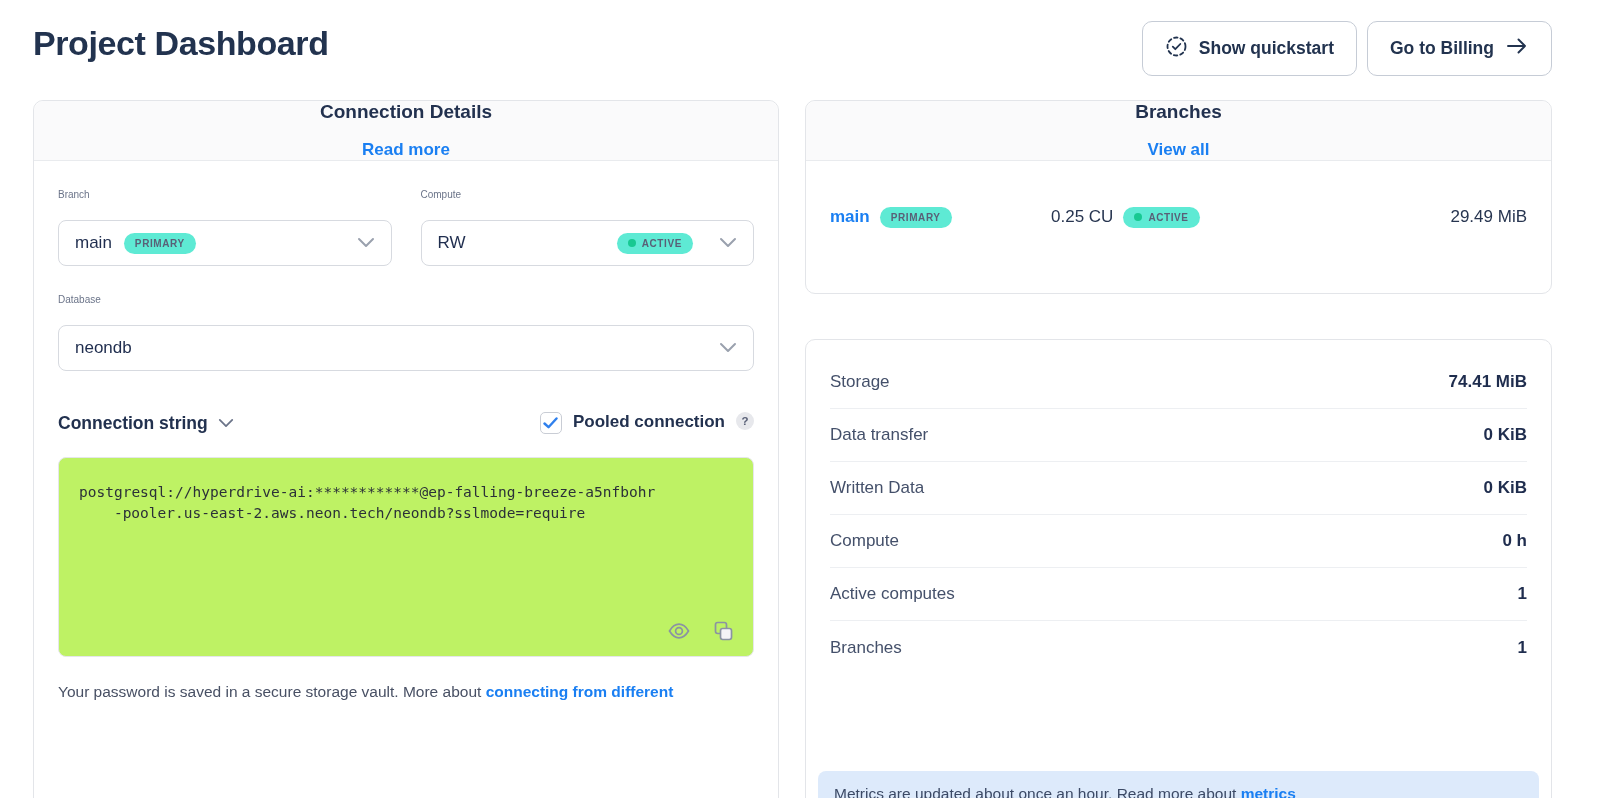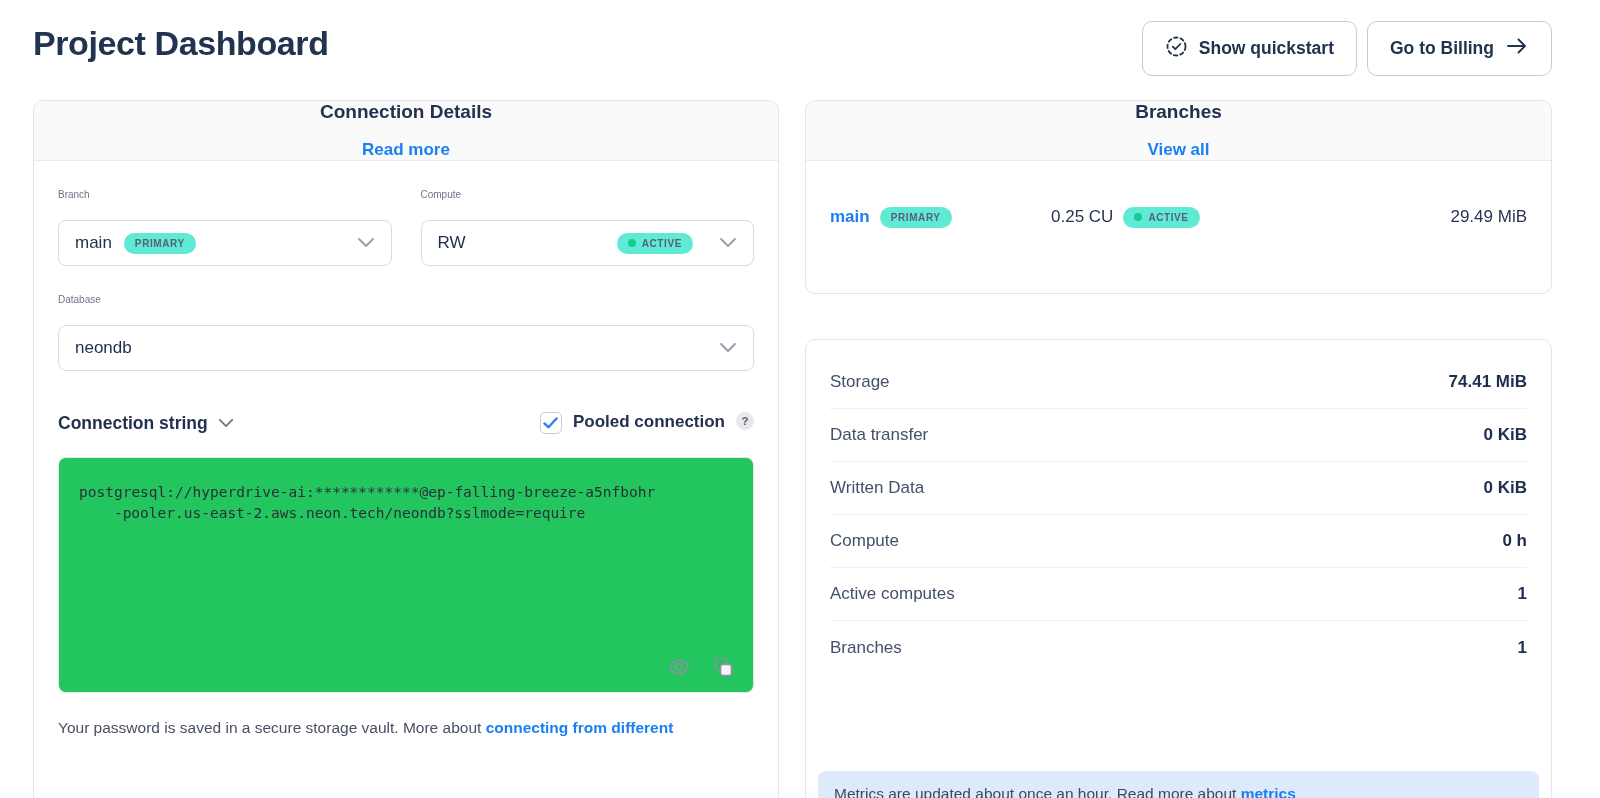--- a/index.html
+++ b/index.html
@@ -41,22 +41,22 @@
 
   .connstr-row { margin-top:40px; display:flex; justify-content:space-between; align-items:center; height:24px; }
   .connstr-label { display:flex; align-items:center; gap:10px; font-size:17.5px; font-weight:700;
     color:#22314f; cursor:pointer; }
   .pooled { display:flex; align-items:flex-start; gap:11px; font-size:17px; font-weight:600; color:#22314f; }
   .checkbox { width:22px; height:22px; border:1px solid #c9cdd5; border-radius:5px;
     background:#fff; display:flex; align-items:center; justify-content:center; cursor:pointer; }
   .help-badge { width:18px; height:18px; border-radius:50%; background:#e7e8ec; color:#596077;
     font-size:11.5px; font-weight:700; display:flex; align-items:center; justify-content:center; cursor:pointer; }
 
-  .code-block { margin-top:22px; background:#22c55e; border:1px solid #e5e6ea; border-radius:8px;
-    height:236px; padding:24px 20px; position:relative;
+  .code-block { margin-top:22px; background:#bef264; border:1px solid #e5e6ea; border-radius:8px;
+    height:200px; padding:24px 20px; position:relative;
     font-family:"DejaVu Sans Mono", monospace; font-size:14.5px; color:#2b3038; line-height:1.45; }
   .code-line2 { padding-left:4ch; }
   .code-icons { position:absolute; right:18px; bottom:13px; display:flex; gap:20px; }
   .icon-btn { background:none; border:none; padding:0; cursor:pointer; line-height:0; }
 
   .vault-note { margin-top:26px; font-size:15.5px; color:#485064; }
   .vault-note .link { font-size:15.5px; }
 
   
   .card-branches { left:805px; top:100px; width:747px; height:194px; }

